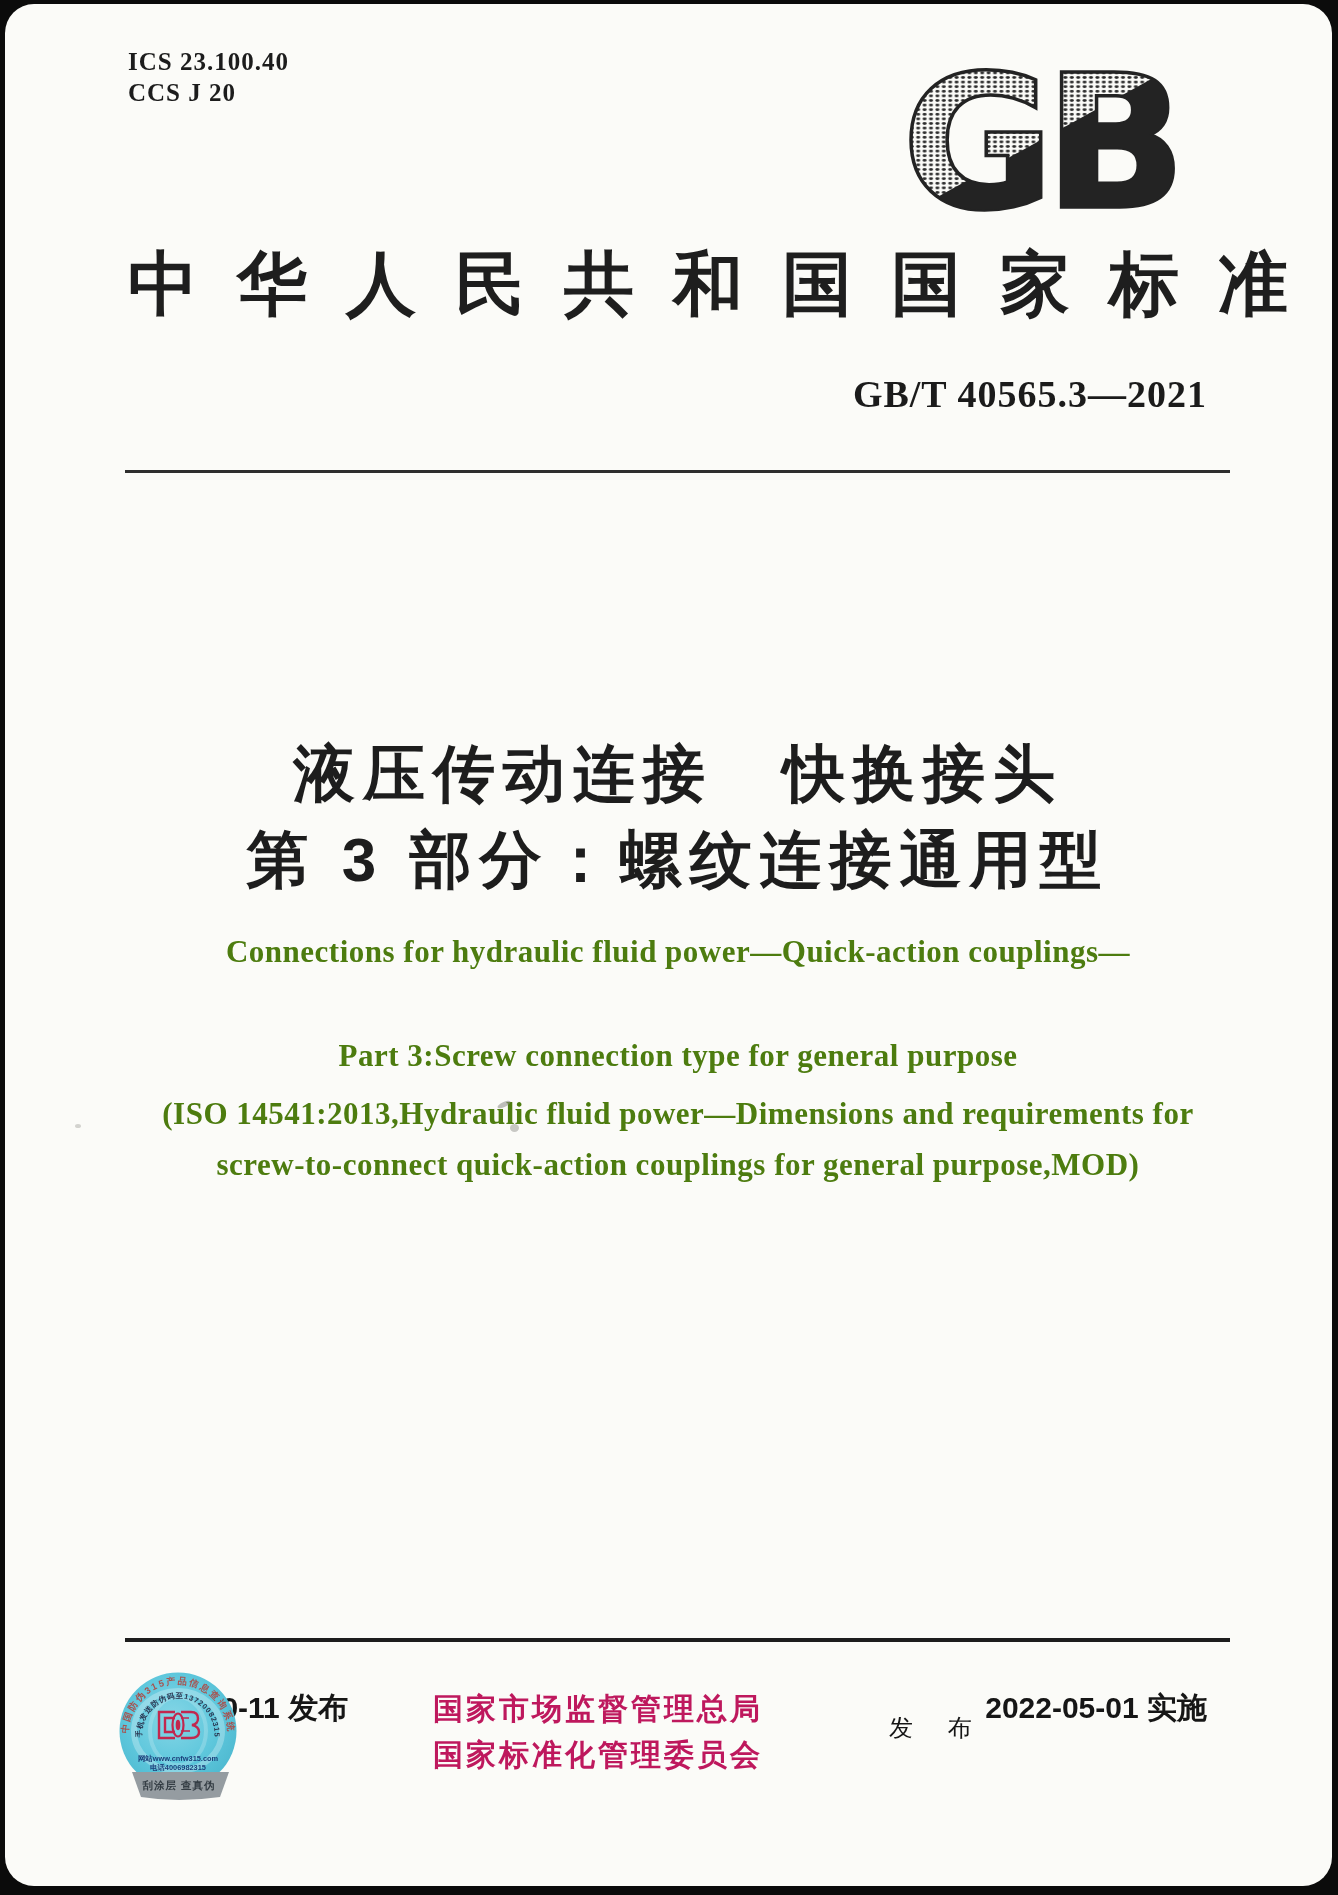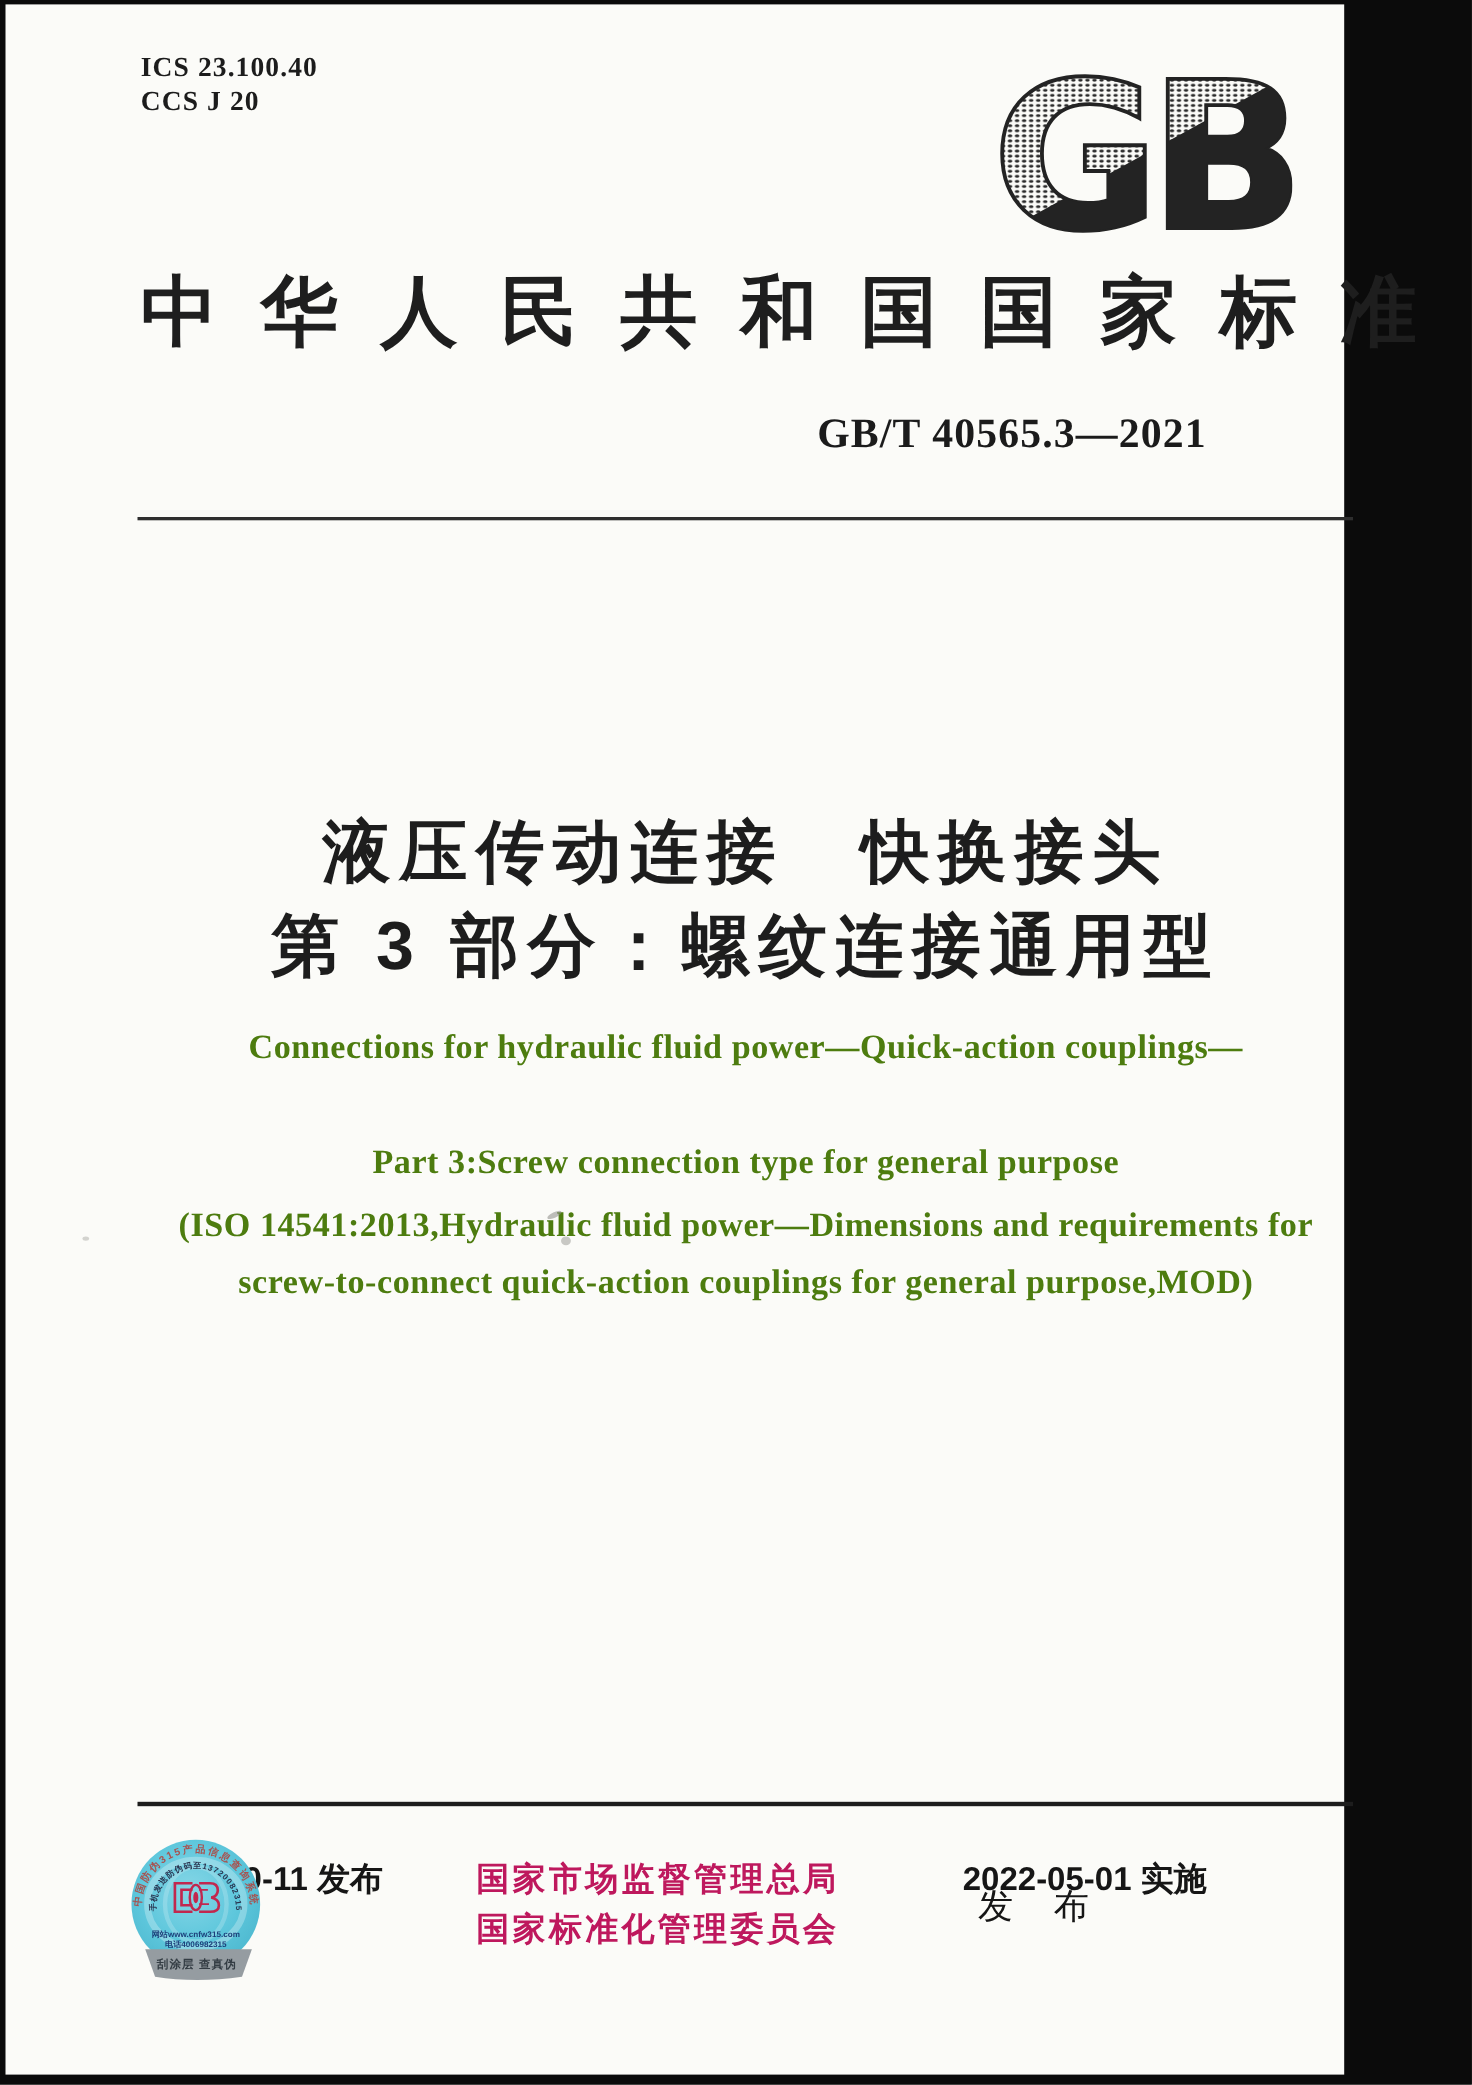--- a/index.html
+++ b/index.html
@@ -1,18 +1,18 @@
 <!DOCTYPE html>
 <html><head>
 <meta charset="utf-8">
 <style>
   html,body{margin:0;padding:0;background:#222;}
   .scan{position:relative;width:1338px;height:1895px;background:#0b0b0b;overflow:hidden;
         font-family:"Liberation Serif","DejaVu Serif",serif;}
-  .page{position:absolute;left:5px;top:4px;width:1217px;height:1882px;background:#fbfbf8;}
+  .page{position:absolute;left:5px;top:4px;width:1327px;height:1882px;background:#fbfbf8;border-radius:29px;}
   .abs{position:absolute;}
   .ics-block{left:123px;top:42px;color:#1c1c1c;font-weight:bold;font-size:25px;line-height:31px;
              font-family:"Liberation Serif","DejaVu Serif",serif;letter-spacing:1px;}
   .gb-logo{left:898px;top:62px;width:272px;height:150px;}
   .national-title{left:123px;top:244px;width:1200px;font-size:70px;font-weight:bold;color:#1e1e1e;
                   letter-spacing:39px;white-space:nowrap;line-height:1.05;
                   font-family:"Liberation Serif","DejaVu Serif",serif;}
   .std-number{right:125px;top:368px;font-size:38px;font-weight:bold;color:#1b1b1b;letter-spacing:1px;
               font-family:"Liberation Serif","DejaVu Serif",serif;margin-left:41px;}
   .rule{left:120px;width:1105px;background:#2e2e2e;}
@@ -28,21 +28,21 @@
   .en-1{top:930px;}
   .en-2{top:1034px;}
   .iso-1{top:1092px;}
   .iso-2{top:1143px;}
   .date-row{font-family:"Liberation Sans","DejaVu Sans",sans-serif;font-weight:bold;
             font-size:30px;color:#161616;top:1684px;white-space:nowrap;}
   .date-left{left:123px;}
   .date-right{right:125px;}
   .issuer{left:428px;top:1682px;font-size:30px;line-height:46px;letter-spacing:3px;color:#be185d;
           font-weight:bold;white-space:nowrap;font-family:"Liberation Serif","DejaVu Serif",serif;}
-  .publish-label{left:884px;top:1708px;font-size:32px;letter-spacing:14px;color:#161616;white-space:nowrap;
+  .publish-label{left:884px;top:1708px;font-size:24px;letter-spacing:14px;color:#161616;white-space:nowrap;
                  font-family:"Liberation Sans","DejaVu Sans",sans-serif;}
   .sticker{left:108px;top:1664px;width:130px;height:138px;}
   .smudge{background:#8a8a85;border-radius:50%;opacity:.55;}
   .smudge-1{left:492px;top:1098px;width:14px;height:5px;transform:rotate(-25deg);}
   .smudge-2{left:505px;top:1120px;width:9px;height:8px;opacity:.45;}
   .smudge-3{left:70px;top:1120px;width:6px;height:4px;opacity:.35;}
 </style>
 </head>
 <body>
 

